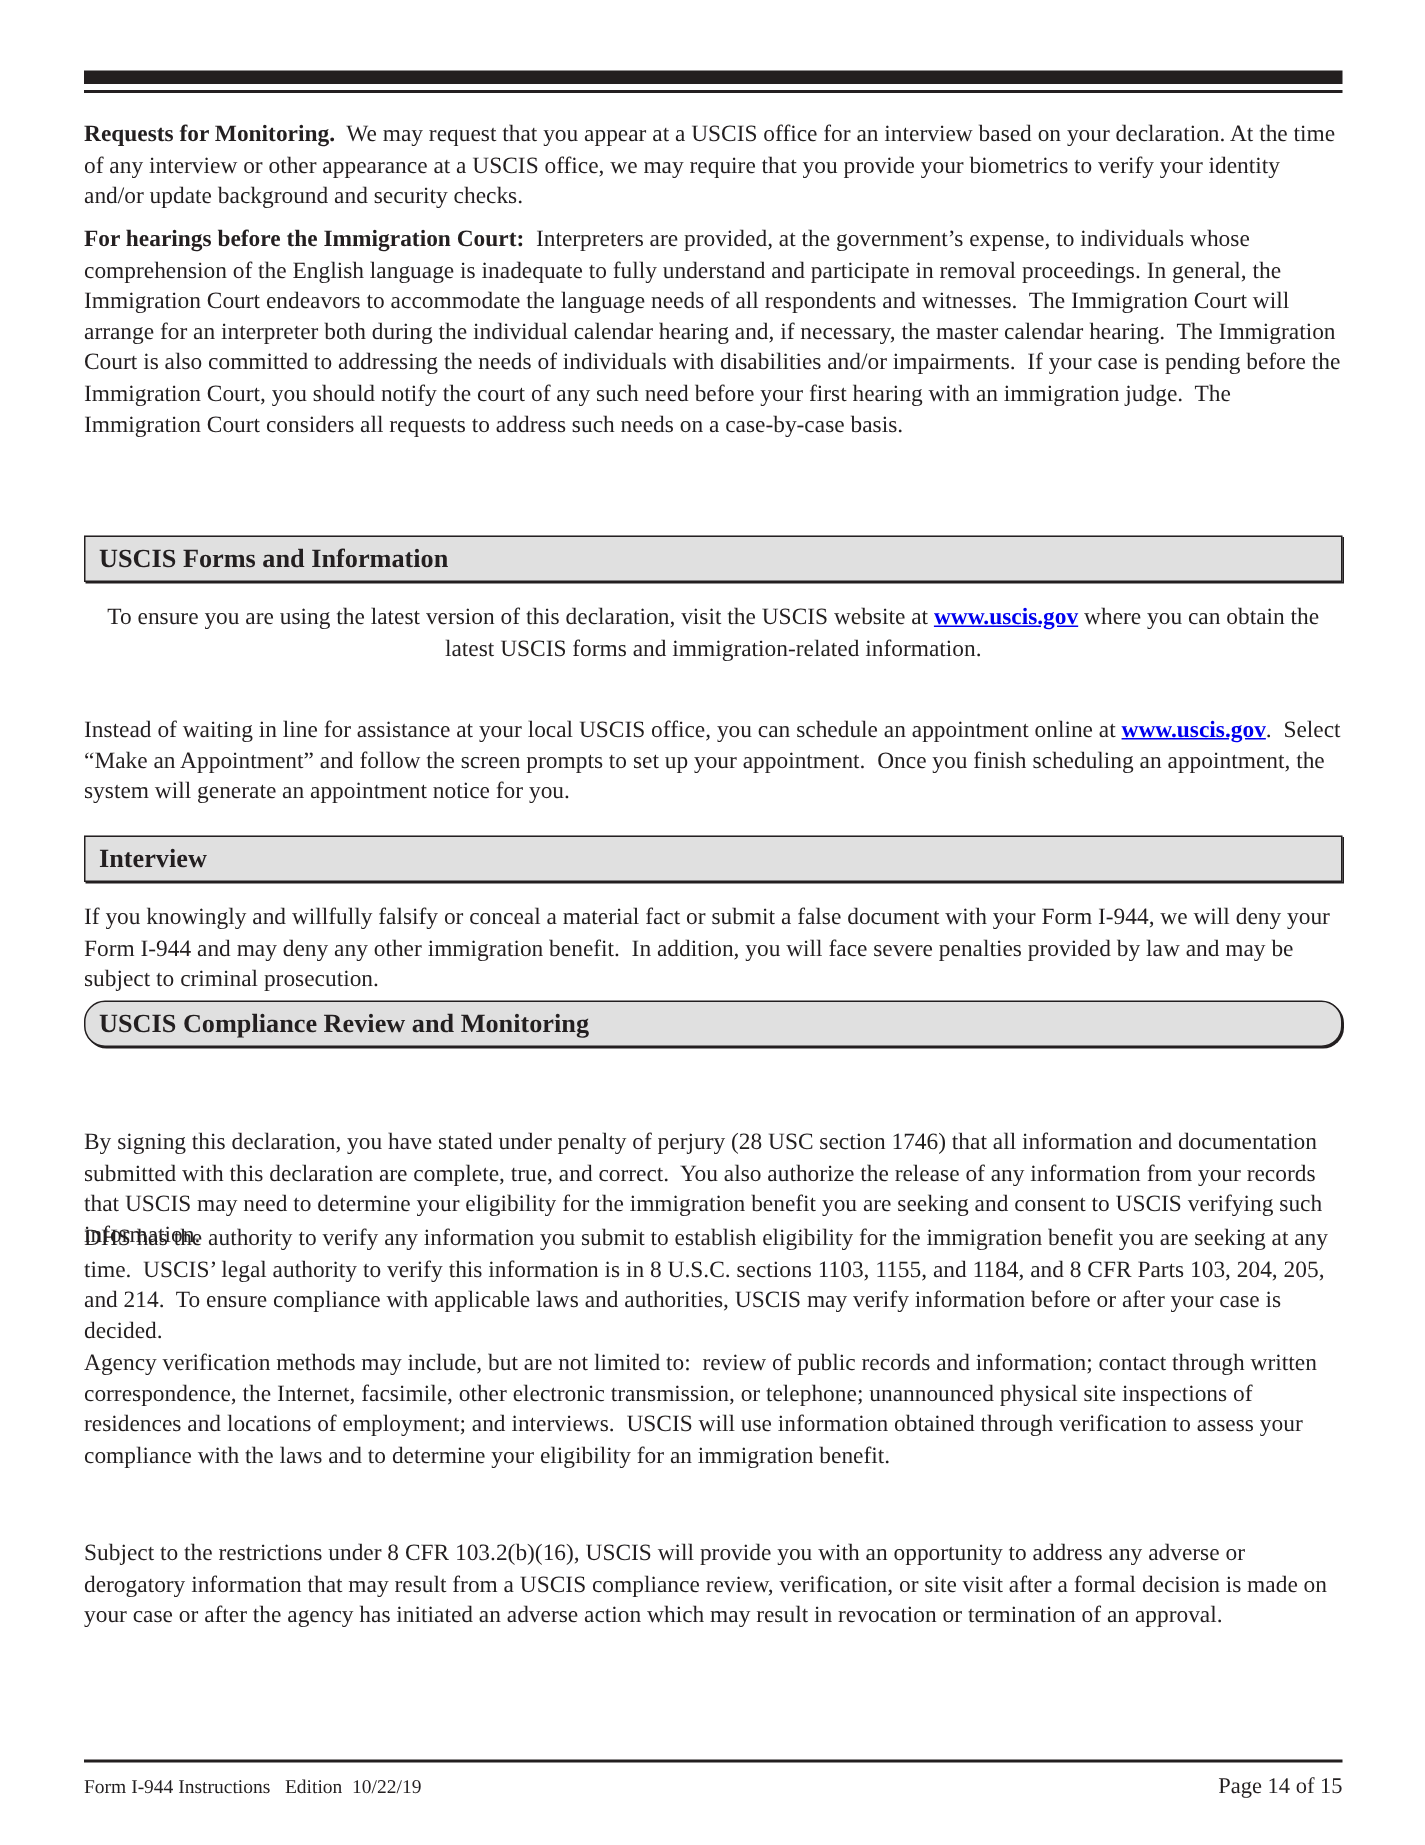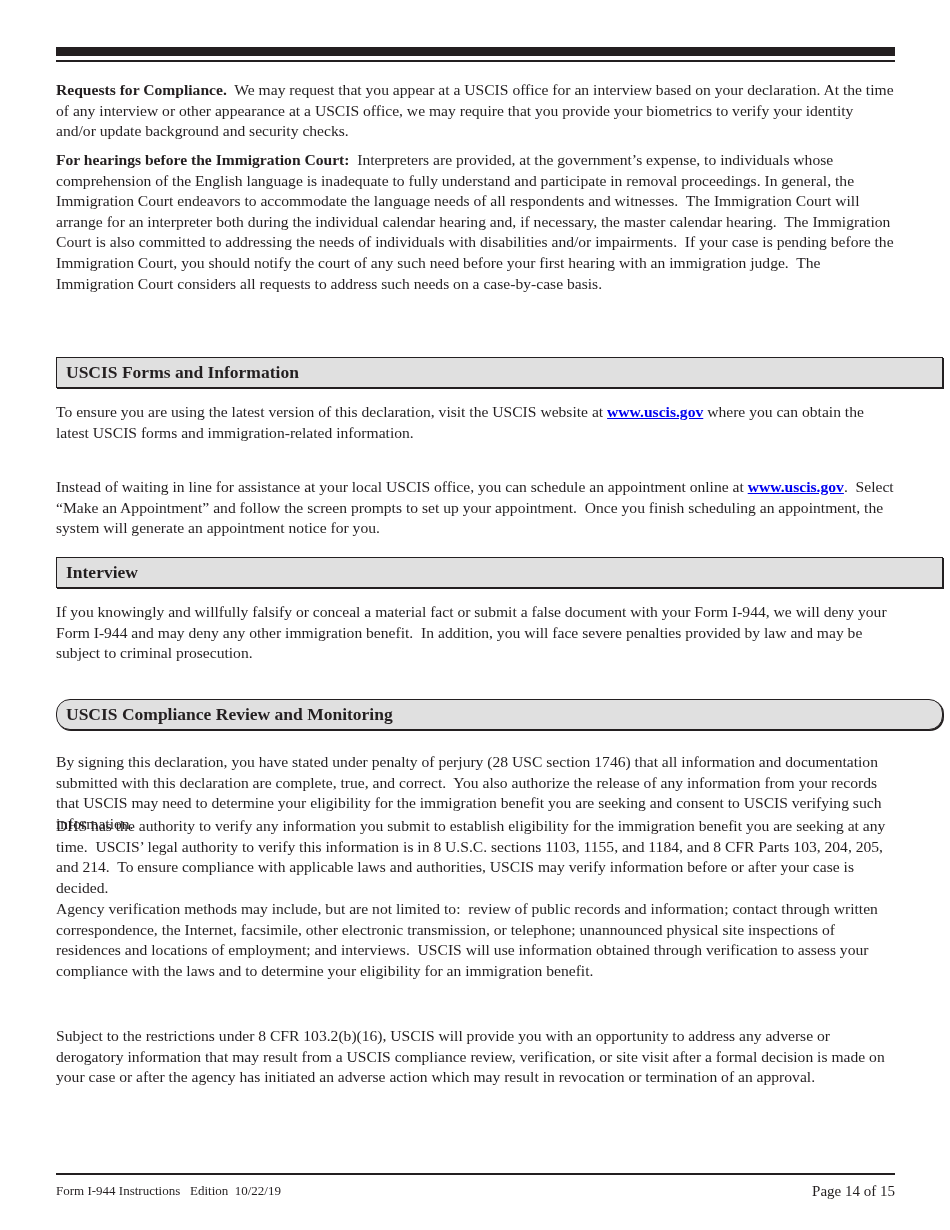--- a/index.html
+++ b/index.html
@@ -5,62 +5,62 @@
   html, body { margin:0; padding:0; background:#ffffff; }
   body { width:950px; height:1230px; position:relative; overflow:hidden;
          font-family:"Liberation Serif", serif; color:#231f20; }
   .rule-thick { position:absolute; left:56px; top:47px; width:839px; height:9px; background:#231f20; }
   .rule-thin { position:absolute; left:56px; top:60px; width:839px; height:2px; background:#231f20; }
   .block { position:absolute; left:56px; width:839px; }
   p { margin:0; font-size:15.6px; line-height:20.6px; }
   b { font-weight:bold; }
   .section-header { position:absolute; left:56px; width:837px; height:29px;
         background:#e0e0e0; border:1px solid #231f20;
-        box-shadow: 1px 1px 0 #231f20; padding-left: 48px; }
+        box-shadow: 1px 1px 0 #231f20; }
   .section-header span { position:absolute; left:9px; top:4px; font-weight:bold; font-size:17.5px; }
   a.link { color:#0000ee; font-weight:bold; text-decoration:underline; }
   .footer-rule { position:absolute; left:56px; top:1173px; width:839px; height:2px; background:#231f20; }
   .footer-left { position:absolute; left:56px; top:1183px; font-size:13px; }
   .footer-right { position:absolute; right:55px; top:1183px; font-size:15px; }
 </style>
 </head>
 <body>
 
 <div class="rule-thick"></div>
 <div class="rule-thin"></div>
 
 <div class="block" style="top:80px;">
-  <p style="white-space:pre-wrap;"><b>Requests for Compliance.</b><span>  We may request that you appear at a USCIS office for an interview based on your declaration. At the time of any interview or other appearance at a USCIS office, we may require that you provide your biometrics to verify your identity and/or update background and security checks.</span></p>
+  <p style="white-space:pre-wrap;"><b>Requests for Monitoring.</b><span>  We may request that you appear at a USCIS office for an interview based on your declaration. At the time of any interview or other appearance at a USCIS office, we may require that you provide your biometrics to verify your identity and/or update background and security checks.</span></p>
 </div>
 
 <div class="block" style="top:150px;">
   <p style="white-space:pre-wrap;"><b>For hearings before the Immigration Court:</b><span>  Interpreters are provided, at the government’s expense, to individuals whose comprehension of the English language is inadequate to fully understand and participate in removal proceedings. In general, the Immigration Court endeavors to accommodate the language needs of all respondents and witnesses.  The Immigration Court will arrange for an interpreter both during the individual calendar hearing and, if necessary, the master calendar hearing.  The Immigration Court is also committed to addressing the needs of individuals with disabilities and/or impairments.  If your case is pending before the Immigration Court, you should notify the court of any such need before your first hearing with an immigration judge.  The Immigration Court considers all requests to address such needs on a case-by-case basis.</span></p>
 </div>
 
 <div class="section-header" style="top:357px;">
   <span>USCIS Forms and Information</span>
 </div>
 
-<div class="block" style="top:402px;">
+<div class="block" style="top:402px;text-align:center;">
   <p><span>To ensure you are using the latest version of this declaration, visit the USCIS website at </span><a class="link">www.uscis.gov</a><span> where you can obtain the latest USCIS forms and immigration-related information.</span></p>
 </div>
 
 <div class="block" style="top:477px;">
   <p style="white-space:pre-wrap;"><span>Instead of waiting in line for assistance at your local USCIS office, you can schedule an appointment online at </span><a class="link">www.uscis.gov</a><span>.  Select “Make an Appointment” and follow the screen prompts to set up your appointment.  Once you finish scheduling an appointment, the system will generate an appointment notice for you.</span></p>
 </div>
 
 <div class="section-header" style="top:557px;">
   <span>Interview</span>
 </div>
 
 <div class="block" style="top:602px;">
   <p style="white-space:pre-wrap;">If you knowingly and willfully falsify or conceal a material fact or submit a false document with your Form I-944, we will deny your Form I-944 and may deny any other immigration benefit.  In addition, you will face severe penalties provided by law and may be subject to criminal prosecution.</p>
 </div>
 
-<div class="section-header" style="top:699px;border-radius:14px;">
+<div class="section-header" style="top:667px;border-radius:14px;">
   <span>USCIS Compliance Review and Monitoring</span>
 </div>
 
 <div class="block" style="top:752px;">
   <p style="white-space:pre-wrap;">By signing this declaration, you have stated under penalty of perjury (28 USC section 1746) that all information and documentation submitted with this declaration are complete, true, and correct.  You also authorize the release of any information from your records that USCIS may need to determine your eligibility for the immigration benefit you are seeking and consent to USCIS verifying such information.</p>
 </div>
 
 <div class="block" style="top:816px;">
   <p style="white-space:pre-wrap;">DHS has the authority to verify any information you submit to establish eligibility for the immigration benefit you are seeking at any time.  USCIS’ legal authority to verify this information is in 8 U.S.C. sections 1103, 1155, and 1184, and 8 CFR Parts 103, 204, 205, and 214.  To ensure compliance with applicable laws and authorities, USCIS may verify information before or after your case is decided.</p>
 </div>

